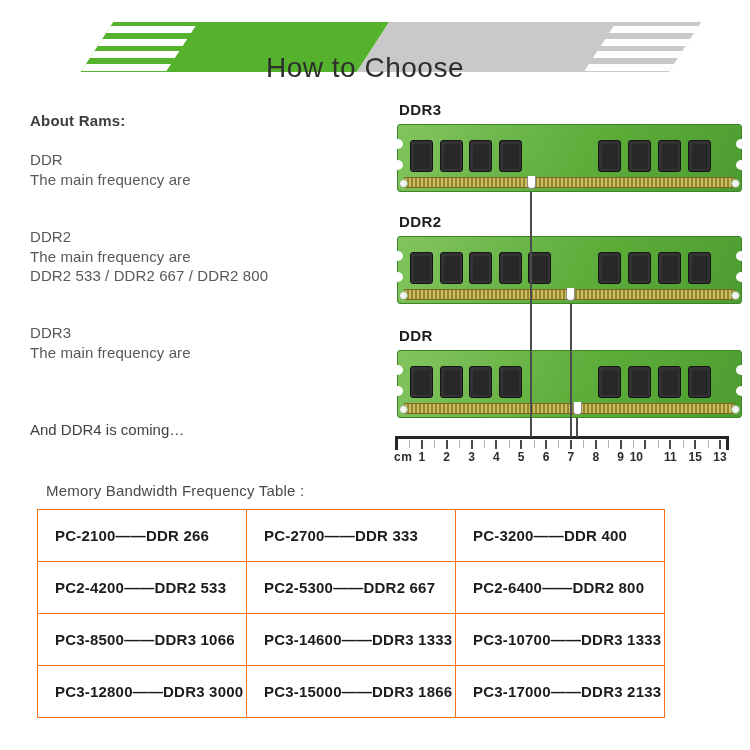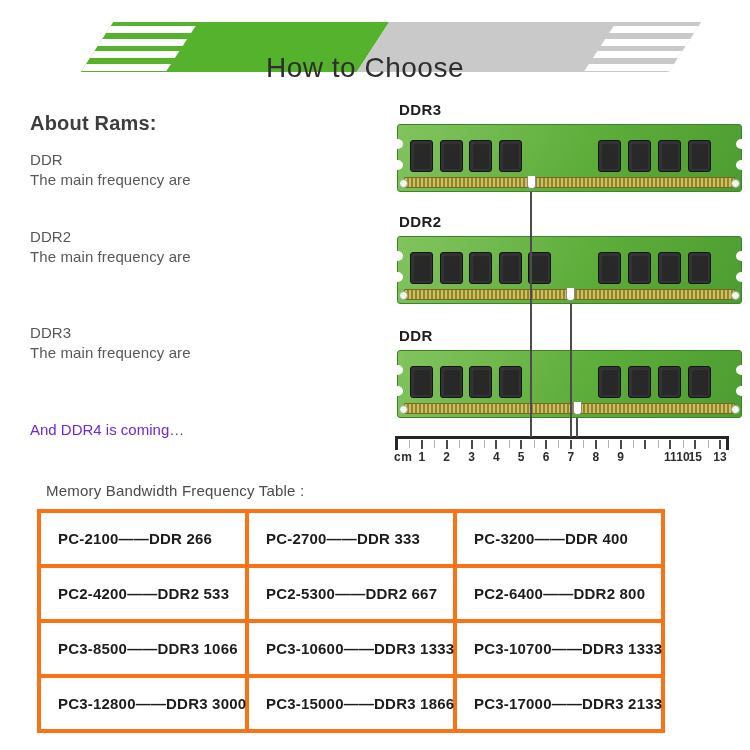--- a/index.html
+++ b/index.html
@@ -14,24 +14,24 @@
   .band-gray{left:373px;width:312px;background:var(--banner-gray,#c9c9c9);transform:skewX(-33deg);}
   .stripe{position:absolute;height:7px;background:#fff;}
   .band-green .stripe{left:-12px;width:97px;}
   .band-gray .stripe{right:-12px;width:97px;}
   .s1{top:4px}.s2{top:16.5px}.s3{top:29px}.s4{top:41.5px}
   .banner-title{
     position:absolute;left:243px;top:31px;width:244px;text-align:center;z-index:2;
     font-size:28px;line-height:30px;color:#2e2e2e;letter-spacing:.5px;
   }
   
-  .about-heading{position:absolute;left:30px;top:112px;font-size:20px;font-weight:bold;color:#3d3d3d;letter-spacing:.2px;}
+  .about-heading{position:absolute;left:30px;top:112px;font-size:15px;font-weight:bold;color:#3d3d3d;letter-spacing:.2px;}
   .para{position:absolute;left:30px;font-size:15px;color:#585858;line-height:19.5px;letter-spacing:.1px;}
   .p1{top:150px}.p2{top:227px}.p3{top:323px}
-  .footnote{position:absolute;left:30px;top:421px;font-size:15px;color:#6d28d9;}
+  .footnote{position:absolute;left:30px;top:421px;font-size:15px;color:#404040;}
   
   .module-label{position:absolute;left:399px;font-size:15px;font-weight:bold;color:#1d1d1d;letter-spacing:.4px;}
   .l1{top:101px}.l2{top:213px}.l3{top:327px}
   .module{position:absolute;left:397px;width:345px;height:68px;}
   .m1{top:124px}.m2{top:236px}.m3{top:350px}
   .pcb{position:absolute;inset:0;border-radius:3px;border:1px solid #3e8427;
        background:linear-gradient(120deg,#82c45f 0%,var(--pcb-green,#5dad3a) 55%,#4d9c31 100%);}
   .cut{position:absolute;width:11px;height:10px;border-radius:50%;background:#fff;z-index:1;}
   .cut-l{left:-5px}.cut-r{right:-5px}.cut-a{top:15px}.cut-b{top:36px}
   .chip{position:absolute;top:16px;width:21px;height:30px;background:var(--chip,#282828);
@@ -50,21 +50,21 @@
   .ruler-endcap{position:absolute;top:436px;width:3px;height:14px;background:#262626;}
   .cap-l{left:395px}.cap-r{left:726px}
   .cm-tick{position:absolute;top:440px;width:2px;height:9px;background:#4a4a4a;}
   .half-tick{position:absolute;top:440px;width:1px;height:8px;background:#b3b3b3;}
   .cm-num{position:absolute;top:450px;width:22px;text-align:center;font-size:12px;font-weight:bold;color:#2c2c2c;}
   .unit-label{position:absolute;left:394px;top:450px;font-size:12px;font-weight:bold;color:#2c2c2c;letter-spacing:.5px;}
   
   .table-title{position:absolute;left:46px;top:482px;font-size:15px;color:#4a4a4a;letter-spacing:.2px;}
   table.freq{position:absolute;left:37px;top:509px;width:628px;border-collapse:collapse;table-layout:fixed;}
   table.freq td{
-    border:4px solid #f97316;height:51px;padding:0 0 0 17px;
+    border:1px solid #f97316;height:51px;padding:0 0 0 17px;
     font-size:15px;font-weight:bold;color:#1c1c1c;letter-spacing:.2px;white-space:nowrap;
   }
 </style>
 </head>
 <body>
 
 <div class="banner">
   <div class="band band-green">
     <div class="stripe s1"></div>
     <div class="stripe s2"></div>
@@ -81,20 +81,21 @@
 </div>
 
 <div class="about-heading">About Rams:</div>
 <div class="para p1">
   <div>DDR</div>
   <div>The main frequency are</div>
 </div>
 <div class="para p2">
   <div>DDR2</div>
   <div>The main frequency are</div>
+  <div>DDR2 533 / DDR2 667 / DDR2 800</div>
 </div>
 <div class="para p3">
   <div>DDR3</div>
   <div>The main frequency are</div>
 </div>
 <div class="footnote">And DDR4 is coming…</div>
 
 <div class="module-label l1">DDR3</div>
 <div class="module m1">
   <div class="pcb"></div>
@@ -185,21 +186,21 @@
     <div class="cm-tick" style="left: 569.9px;"></div>
     <div class="cm-num" style="left: 559.9px;">7</div>
     <div class="half-tick" style="left: 558.475px;"></div>
     <div class="cm-tick" style="left: 594.75px;"></div>
     <div class="cm-num" style="left: 584.75px;">8</div>
     <div class="half-tick" style="left: 583.325px;"></div>
     <div class="cm-tick" style="left: 619.6px;"></div>
     <div class="cm-num" style="left: 609.6px;">9</div>
     <div class="half-tick" style="left: 608.175px;"></div>
     <div class="cm-tick" style="left: 644.45px;"></div>
-    <div class="cm-num" style="left: 672px;">10</div>
+    <div class="cm-num" style="left: 621px; text-align: right;">10</div>
     <div class="half-tick" style="left: 633.025px;"></div>
     <div class="cm-tick" style="left: 669.3px;"></div>
     <div class="cm-num" style="left: 659.3px;">11</div>
     <div class="half-tick" style="left: 657.875px;"></div>
     <div class="cm-tick" style="left: 694.15px;"></div>
     <div class="cm-num" style="left: 684.15px;">15</div>
     <div class="half-tick" style="left: 682.725px;"></div>
     <div class="cm-tick" style="left: 719px;"></div>
     <div class="cm-num" style="left: 709px;">13</div>
     <div class="half-tick" style="left: 707.575px;"></div>
@@ -213,21 +214,21 @@
         <td>PC-2700——DDR 333</td>
         <td>PC-3200——DDR 400</td>
       </tr>
       <tr>
         <td>PC2-4200——DDR2 533</td>
         <td>PC2-5300——DDR2 667</td>
         <td>PC2-6400——DDR2 800</td>
       </tr>
       <tr>
         <td>PC3-8500——DDR3 1066</td>
-        <td>PC3-10600——DDR3 1333</td>
+        <td>PC3-14600——DDR3 1333</td>
         <td>PC3-10700——DDR3 1333</td>
       </tr>
       <tr>
         <td>PC3-12800——DDR3 3000</td>
         <td>PC3-15000——DDR3 1866</td>
         <td>PC3-17000——DDR3 2133</td>
       </tr>
     </tbody>
   </table>
 

